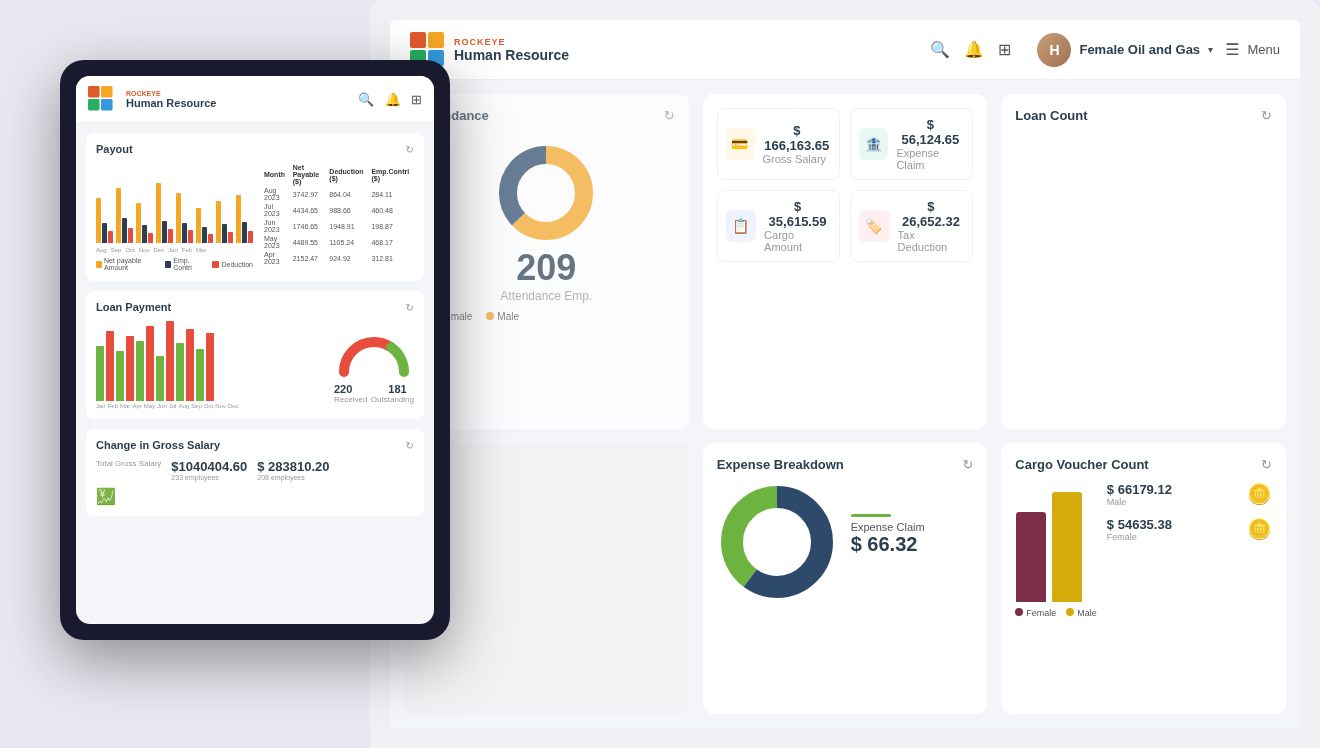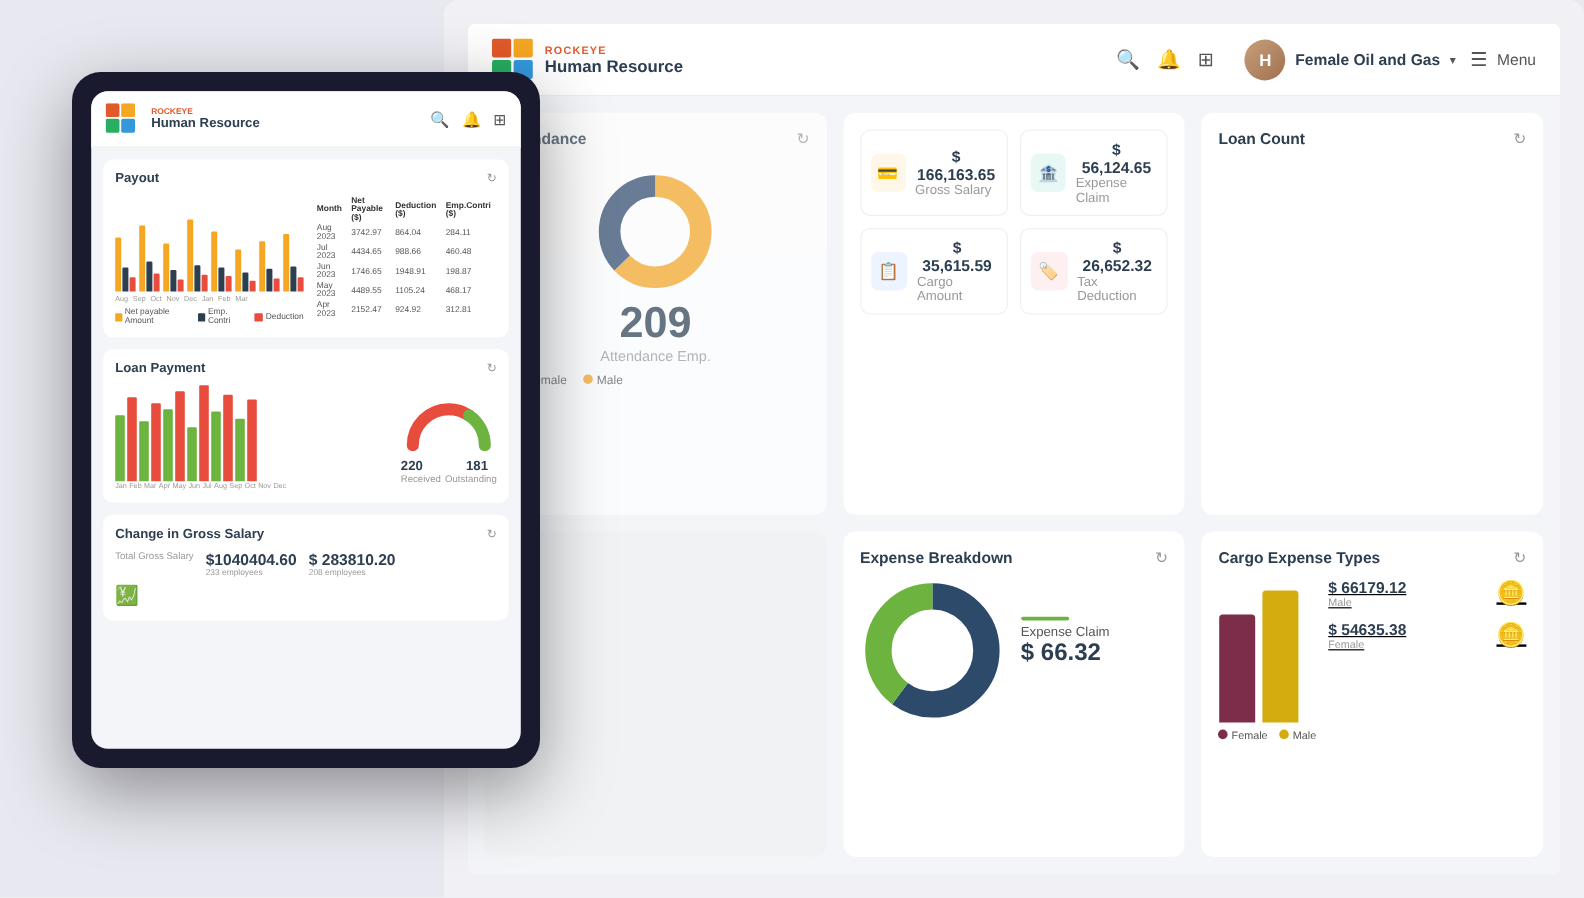--- a/index.html
+++ b/index.html
@@ -146,21 +146,21 @@
     .donut-area { position: relative; width: 120px; height: 120px; flex-shrink: 0; }
     .expense-details { flex: 1; }
     .expense-item { margin-bottom: 14px; }
     .expense-bar { width: 40px; height: 3px; border-radius: 2px; margin-bottom: 4px; }
     .expense-type { font-size: 11px; color: #555; }
     .expense-value { font-size: 20px; font-weight: 700; color: #2c3e50; }
     .cargo-content { display: flex; gap: 10px; }
     .cargo-chart { width: 80px; flex-shrink: 0; display: flex; align-items: flex-end; gap: 6px; height: 120px; }
     .cargo-bar { width: 30px; border-radius: 3px 3px 0 0; }
     .cargo-values { flex: 1; }
-    .cargo-value-item { margin-bottom: 10px; text-decoration: underline; }
+    .cargo-value-item { margin-bottom: 10px; }
     .cargo-amount { font-size: 13px; font-weight: 700; color: #2c3e50; }
     .cargo-gender { font-size: 9px; color: #999; }
     .cargo-legend { display: flex; gap: 10px; margin-top: 6px; font-size: 9px; color: #555; align-items: center; }
     .legend-dot { width: 8px; height: 8px; border-radius: 50%; display: inline-block; margin-right: 3px; }
     .cargo-icon { font-size: 20px; }
 
     
     .tablet-frame {
       position: absolute;
       left: 60px;
@@ -340,21 +340,21 @@
               <div class="expense-bar" style="background:#6db33f;"></div>
               <div class="expense-type">Expense Claim</div>
               <div class="expense-value">$ 66.32</div>
             </div>
           </div>
         </div>
       </div>
 
       <div class="card" style="grid-column:3; grid-row:2;">
         <div class="card-header">
-          <span class="card-title">Cargo Expense Types</span>
+          <span class="card-title">Cargo Voucher Count</span>
           <span class="refresh-icon">↻</span>
         </div>
         <div class="cargo-content">
           <div style="display:flex; flex-direction:column; align-items:center;">
             <div class="cargo-chart">
               <div class="cargo-bar" style="height:90px; background:#7b2d4a;"></div>
               <div class="cargo-bar" style="height:110px; background:#d4ac0d;"></div>
             </div>
             <div class="cargo-legend">
               <span><span class="legend-dot" style="background:#7b2d4a;"></span><span>Female</span></span>

